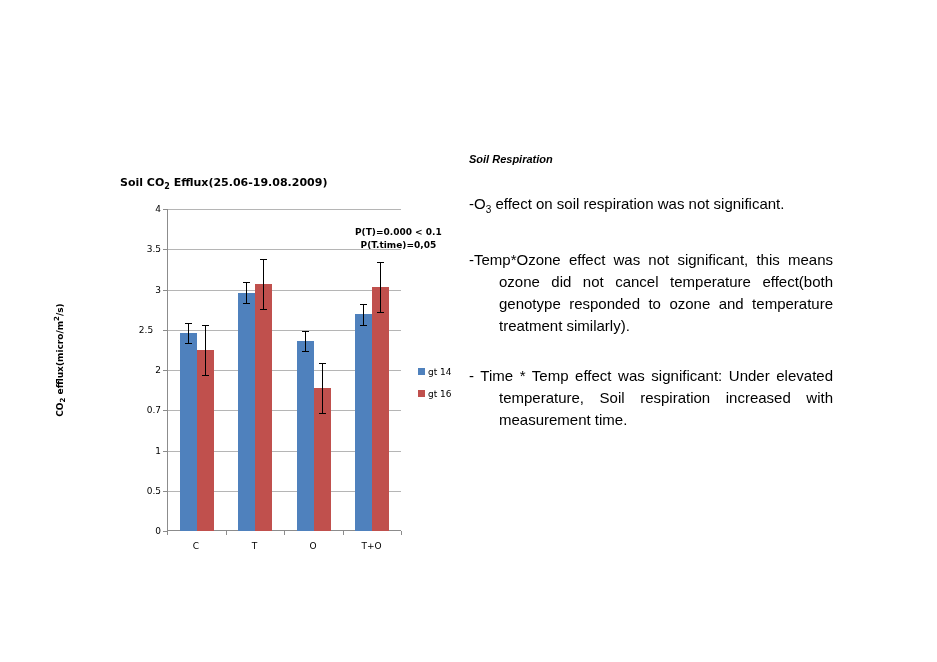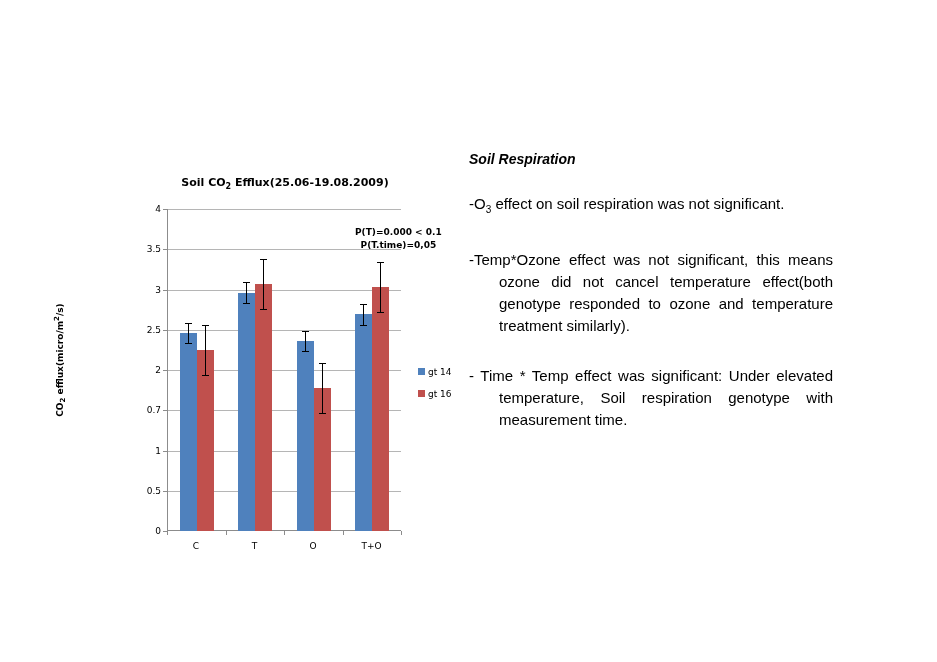--- a/index.html
+++ b/index.html
@@ -1,38 +1,38 @@
 <!DOCTYPE html>
 <html><head>
 <meta charset="utf-8">
 <style>
   html, body { margin:0; padding:0; background:#ffffff; }
   body { width:937px; height:662px; position:relative; overflow:hidden; font-family:"Liberation Sans", sans-serif; color:#000; }
   .chart { position:absolute; left:0; top:0; width:470px; height:600px; }
-  .chart-title { position:absolute; left:120px; top:176px; width:330px; text-align:center; font-size:11px; font-weight:bold; font-family:"DejaVu Sans", sans-serif; }
+  .chart-title { position:absolute; left:120px; top:176px; width:330px; font-size:11px; font-weight:bold; font-family:"DejaVu Sans", sans-serif; }
   .chart-title sub { font-size:8px; }
   .ylabel { position:absolute; left:60px; top:360px; width:140px; transform:translate(-50%,-50%) rotate(-90deg); transform-origin:center; text-align:center; font-size:9px; font-weight:bold; font-family:"DejaVu Sans", sans-serif; white-space:nowrap; }
   .ylabel sub { font-size:7px; } .ylabel sup { font-size:7px; }
   .plot { position:absolute; left:167px; top:209px; width:234px; height:322px; }
   .grid { position:absolute; left:0; width:234px; height:1px; background:#b5b5b5; }
   .yaxis { position:absolute; left:0; top:0; width:1px; height:322px; background:#8c8c8c; }
   .xaxis { position:absolute; left:0; bottom:0; width:234px; height:1px; background:#8c8c8c; }
   .ytick { position:absolute; left:-4px; width:4px; height:1px; background:#8c8c8c; }
   .xtick { position:absolute; bottom:-4px; width:1px; height:4px; background:#8c8c8c; }
   .ytl { position:absolute; right:240px; width:30px; text-align:right; font-size:9px; font-family:"DejaVu Sans", sans-serif; transform:translateY(-50%); }
   .xtl { position:absolute; top:332px; width:58px; text-align:center; font-size:9px; font-family:"DejaVu Sans", sans-serif; }
   .bar { position:absolute; bottom:0; width:17px; }
   .err { position:absolute; width:1px; background:#000; }
   .cap { position:absolute; width:7px; height:1px; background:#000; }
   .legend { position:absolute; left:418px; top:366px; font-size:9px; font-family:"DejaVu Sans", sans-serif; }
   .legend-item { display:flex; align-items:center; height:11px; margin-bottom:11px; }
   .swatch { width:7px; height:7px; margin-right:3px; }
   .annot { position:absolute; left:355px; top:226px; font-size:9px; font-weight:bold; font-family:"DejaVu Sans", sans-serif; text-align:center; line-height:13px; }
   .notes { position:absolute; left:469px; top:148px; width:364px; font-family:"Liberation Sans", sans-serif; font-size:15px; line-height:22px; }
-  .notes-title { font-weight:bold; font-style:italic; font-size:14px; margin-bottom:23px; }
+  .notes-title { font-weight:bold; font-style:italic; font-size:11px; margin-bottom:23px; }
   .para { text-align:justify; text-align-last:left; padding-left:30px; text-indent:-30px; margin-bottom:28px; }
   .para sub { font-size:10px; }
 </style>
 </head>
 <body>
 
 <div class="chart">
   <div class="chart-title"><span>Soil CO</span><sub>2</sub><span> Efflux(25.06-19.08.2009)</span></div>
   <div class="ylabel"><span>CO</span><sub>2</sub><span> efflux(micro/m</span><sup>2</sup><span>/s)</span></div>
   <div class="plot" id="plot">
@@ -45,21 +45,21 @@
       <div class="ytick" style="top: 241.5px;"></div>
       <div class="ytl" style="top: 241.5px;">1</div>
       <div class="grid" style="top: 201.25px;"></div>
       <div class="ytick" style="top: 201.25px;"></div>
       <div class="ytl" style="top: 201.25px;">0.7</div>
       <div class="grid" style="top: 161px;"></div>
       <div class="ytick" style="top: 161px;"></div>
       <div class="ytl" style="top: 161px;">2</div>
       <div class="grid" style="top: 120.75px;"></div>
       <div class="ytick" style="top: 120.75px;"></div>
-      <div class="ytl" style="top: 120.75px;">2.5</div>
+      <div class="ytl" style="top: 120.75px; text-align: center;">2.5</div>
       <div class="grid" style="top: 80.5px;"></div>
       <div class="ytick" style="top: 80.5px;"></div>
       <div class="ytl" style="top: 80.5px;">3</div>
       <div class="grid" style="top: 40.25px;"></div>
       <div class="ytick" style="top: 40.25px;"></div>
       <div class="ytl" style="top: 40.25px;">3.5</div>
       <div class="grid" style="top: 0px;"></div>
       <div class="ytick" style="top: 0px;"></div>
       <div class="ytl" style="top: 0px;">4</div>
       <div class="yaxis"></div>
@@ -119,14 +119,14 @@
         <span class="swatch" style="background:#C0504D"></span>
         <span>gt 16</span>
       </div>
   </div>
 </div>
 
 <div class="notes">
   <div class="notes-title">Soil Respiration</div>
   <div class="para"><span>-O</span><sub>3</sub><span> effect on soil respiration was not significant.</span></div>
   <div class="para">-Temp*Ozone effect was not significant, this means ozone did not cancel temperature effect(both genotype responded to ozone and temperature treatment similarly).</div>
-  <div class="para">- Time * Temp effect was significant: Under elevated temperature, Soil respiration genotype with measurement  time.</div>
+  <div class="para">- Time * Temp effect was significant: Under elevated temperature, Soil respiration increased with measurement  time.</div>
 </div>
 
 </body></html>

